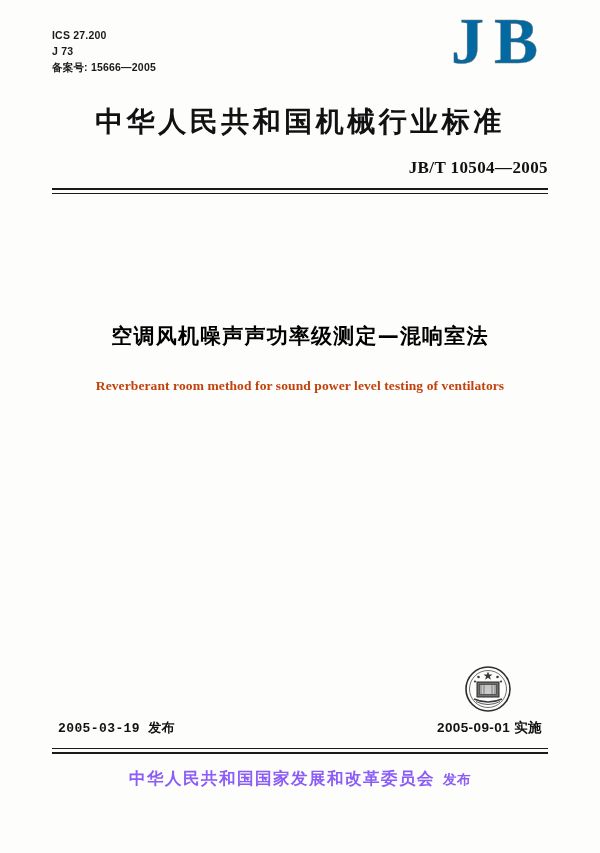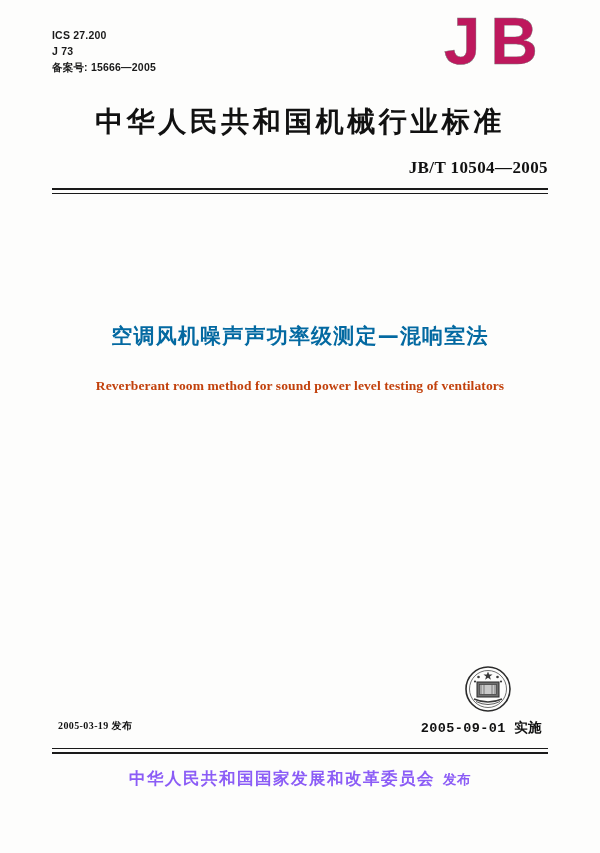--- a/index.html
+++ b/index.html
@@ -34,25 +34,25 @@
     font-weight: bold;
     letter-spacing: 0.2px;
     color: #1a1a1a;
     white-space: nowrap;
   }
   
   .jb {
     position: absolute;
     right: 52px;
     top: 8px;
-    font-family: Liberation Sans, sans-serif;
+    font-family: Liberation Serif, serif;
     font-size: 66px;
     font-weight: bold;
     letter-spacing: 10px;
-    color: #be185d;
+    color: #0369a1;
     line-height: 1;
     -webkit-text-stroke: 0.4px #777;
   }
   
   .std-title {
     position: absolute;
     left: 0;
     right: 0;
     top: 103px;
     text-align: center;
@@ -97,50 +97,50 @@
   .subject-cn {
     position: absolute;
     left: 0;
     right: 0;
     top: 322px;
     text-align: center;
     font-family: "DejaVu Sans", "Liberation Sans", sans-serif;
     font-size: 21px;
     font-weight: bold;
     letter-spacing: 1.2px;
-    color: #0369a1;
+    color: #000000;
   }
   .subject-en {
     position: absolute;
     left: 0;
     right: 0;
     top: 378px;
     text-align: center;
     font-family: "Liberation Serif", serif;
     font-size: 13.5px;
     font-weight: bold;
     letter-spacing: 0.1px;
     color: #c2410c;
   }
   
   .date-issue {
     position: absolute;
     left: 58px;
     top: 719px;
-    font-family: Liberation Serif, serif;
-    font-size: 10px;
+    font-family: Liberation Mono, monospace;
+    font-size: 13px;
     font-weight: bold;
     letter-spacing: 0.4px;
     color: #111;
   }
   .date-effect {
     position: absolute;
     right: 58px;
     top: 719px;
-    font-family: Liberation Mono, monospace;
+    font-family: Liberation Sans, sans-serif;
     font-size: 13.5px;
     font-weight: bold;
     letter-spacing: 0.4px;
     color: #111;
   }
   
   .publisher {
     position: absolute;
     left: 0;
     right: 0;

